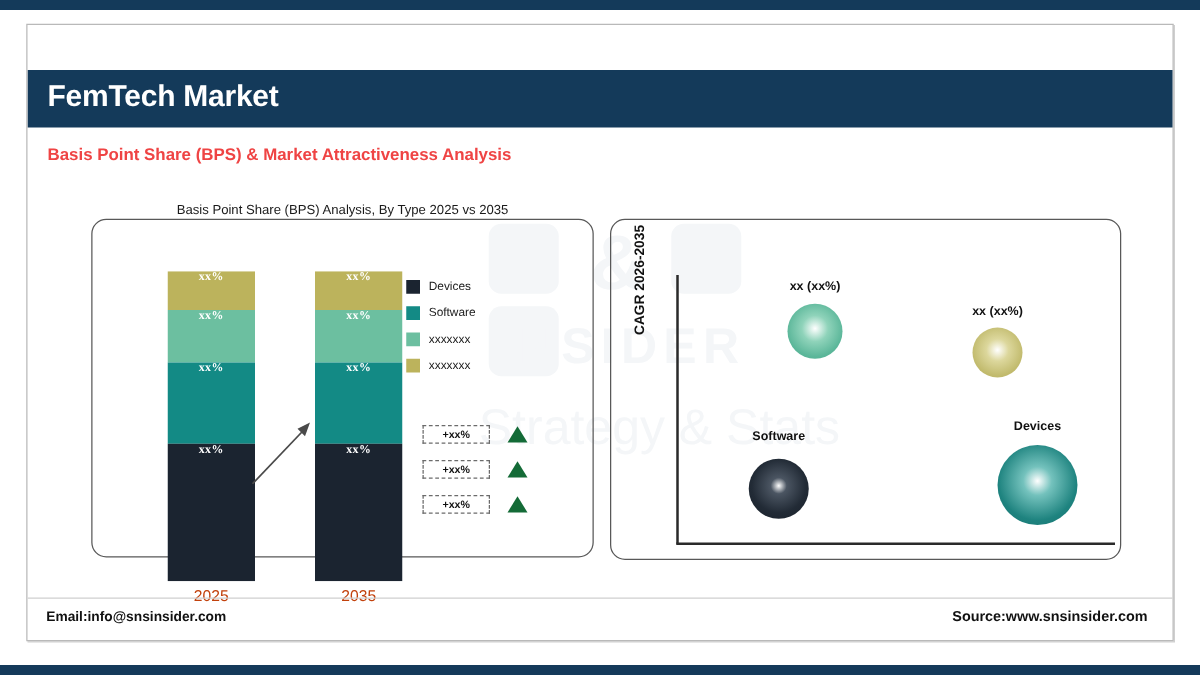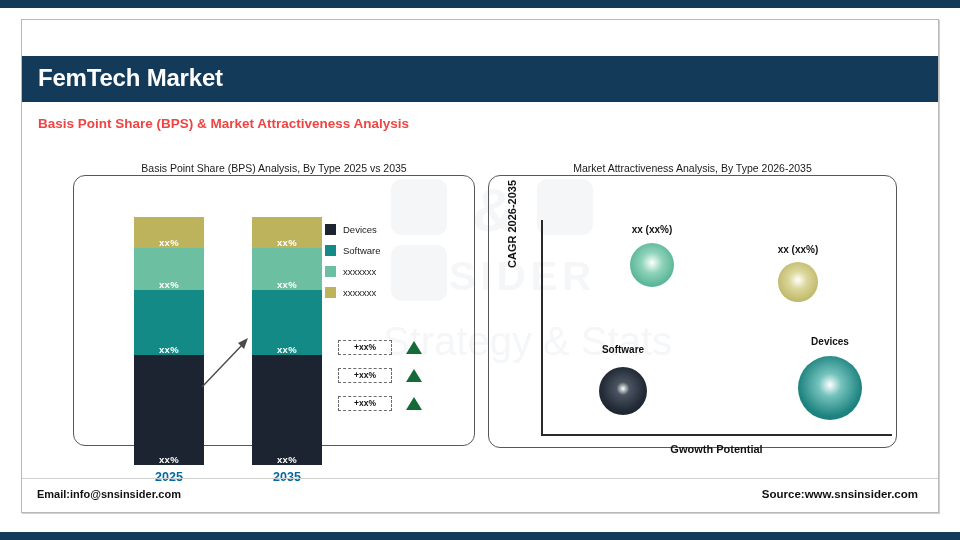--- a/index.html
+++ b/index.html
@@ -101,37 +101,38 @@
 
   
   .bar {
     position: absolute;
     width: 70px;
     overflow: hidden;
   }
   .seg {
     width: 100%;
     display: flex;
-    align-items: flex-end;
+    align-items: flex-start;
     justify-content: center;
     box-sizing: border-box;
+    font-family: Liberation Serif, serif;
   }
   .seg-label {
     font-size: 9.5px;
     font-weight: bold;
     color: #ffffff;
     letter-spacing: 0.3px;
   }
   .bar-axis-label {
     position: absolute;
     width: 70px;
     text-align: center;
     font-size: 12.5px;
-    font-weight: bold;
-    color: #0369a1;
+    font-weight: normal;
+    color: #c2410c;
   }
 
   #bar-2025 { left: 112px; top: 197px; }
   #bar-2035 { left: 230px; top: 197px; }
   #bar-2025-label { left: 112px; top: 450px; }
   #bar-2035-label { left: 230px; top: 450px; text-align: center; }
 
   
   .growth-arrow {
     position: absolute;
@@ -363,28 +364,26 @@
       <div class="delta-arrow up"></div>
     </div>
     <div class="delta-row">
       <div class="delta-chip">
         <span>+xx%</span>
       </div>
       <div class="delta-arrow up"></div>
     </div>
   </div>
 
-  <div class="panel-title" id="attr-panel-title">Market Attractiveness Analysis, By Type 2026-2035</div>
   <div class="panel-box" id="attr-panel"></div>
 
   <div class="axis-line" id="attr-y-axis"></div>
   <div class="axis-line" id="attr-x-axis"></div>
 
   <div id="attr-y-axis-title">CAGR 2026-2035</div>
-  <div id="attr-x-axis-title">Gwowth Potential</div>
 
   <div class="bubble" style="left:608px;top:223px;width:44px;height:44px;
               background:radial-gradient(circle at 50% 45%, #ffffff 0%, #8fd3ba 32%, #5cb79a 68%, #4ba98b 100%);"></div>
   <div class="bubble-label" style="left:630px;top:204px;">xx (xx%)</div>
 
   <div class="bubble" style="left:756px;top:242px;width:40px;height:40px;
               background:radial-gradient(circle at 50% 45%, #ffffff 0%, #dcd79c 30%, #c2bb6e 68%, #b5ad5e 100%);"></div>
   <div class="bubble-label" style="left:776px;top:224px;">xx (xx%)</div>
 
   <div class="bubble" style="left:577px;top:347px;width:48px;height:48px;

